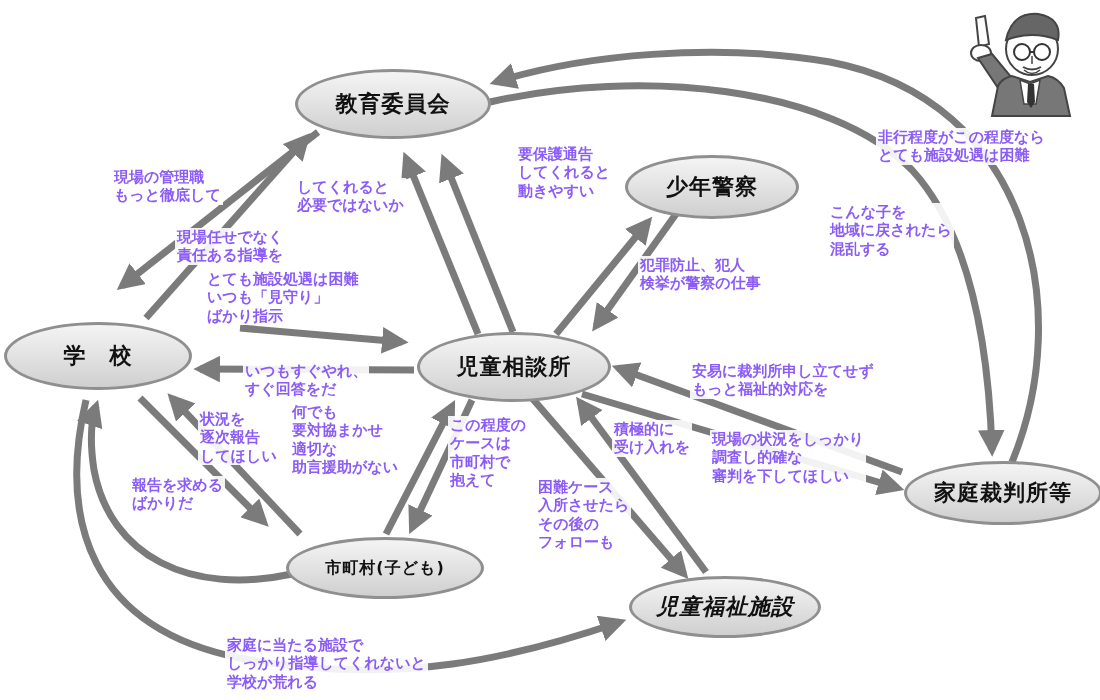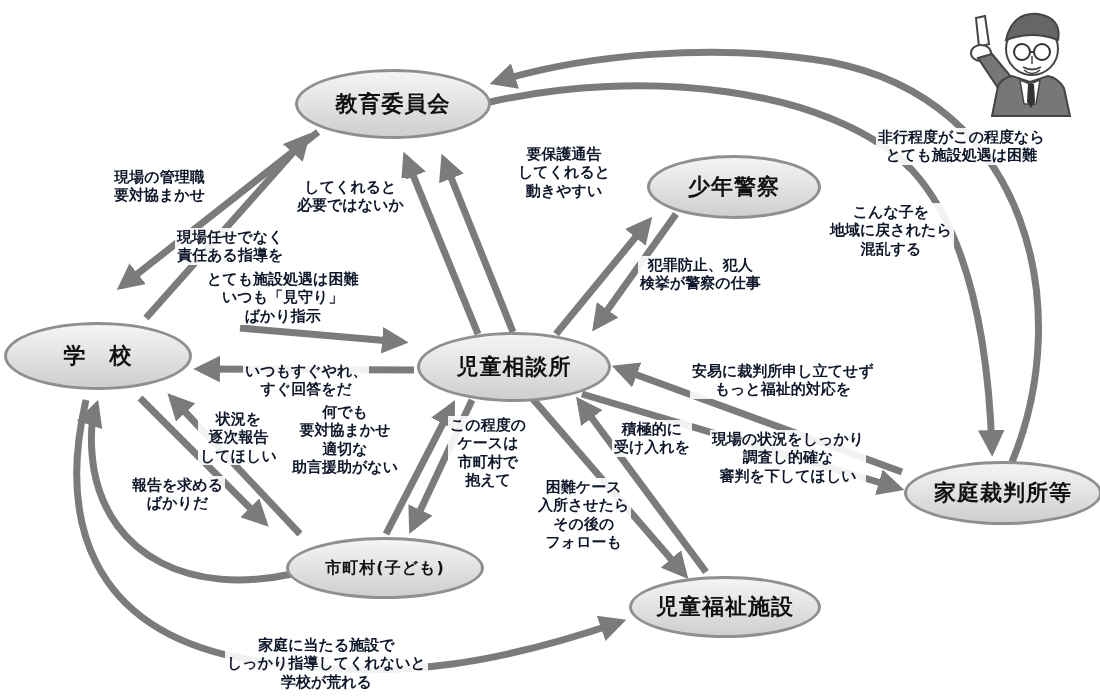--- a/index.html
+++ b/index.html
@@ -7,21 +7,21 @@
   .canvas{position:relative;width:1100px;height:700px;background:#fff;overflow:hidden;}
   .arrows{position:absolute;left:0;top:0;width:1100px;height:700px;z-index:1;}
   .node{
     position:absolute;z-index:2;display:flex;align-items:center;justify-content:center;
     border:3px solid #8f8f8f;border-radius:50%;
     background:linear-gradient(180deg,#f4f4f4 0%,#e4e4e4 45%,#cfcfcf 100%);
     font-size:22px;font-weight:700;color:#111;letter-spacing:1px;text-align:center;
   }
   .ann{
     position:absolute;z-index:3;font-size:15px;font-weight:600;line-height:1.22;
-    color:#0f172a;white-space:pre-line;background:rgba(255,255,255,.9);padding:0 2px;text-align:center;
+    color:#8b5cf6;white-space:pre-line;background:rgba(255,255,255,.9);padding:0 2px;
   }
   .man{position:absolute;left:950px;top:4px;z-index:2;}
 </style>
 </head>
 <body>
 
 <div class="canvas">
 
   <svg class="arrows" viewBox="0 0 1100 700" xmlns="http://www.w3.org/2000/svg">
     <defs>
@@ -47,29 +47,29 @@
       <path d="M 386 534 L 452 406" marker-end="url(#ah)"></path>
       <path d="M 472 400 L 412 528" marker-end="url(#ah)"></path>
       <path d="M 532 398 L 684 574" marker-end="url(#ah)"></path>
       <path d="M 706 572 L 580 402" marker-end="url(#ah)"></path>
       <path d="M 292 574 C 190 596, 110 556, 94 470 C 90 444, 90 424, 96 406" marker-end="url(#ah)"></path>
       <path d="M 86 400 C 58 520, 90 628, 240 658 C 400 688, 520 656, 620 622" marker-end="url(#ah)"></path>
     </g>
   </svg>
 
   <div class="node" style="left:295px;top:69px;width:190px;height:64px;">教育委員会</div>
-  <div class="node" style="left:647px;top:155px;width:168px;height:58px;">少年警察</div>
+  <div class="node" style="left:625px;top:155px;width:168px;height:58px;">少年警察</div>
   <div class="node" style="left:4px;top:322px;width:182px;height:62px;">学　校</div>
   <div class="node" style="left:417px;top:332px;width:188px;height:64px;">児童相談所</div>
   <div class="node" style="left:286px;top:537px;width:192px;height:56px;font-size:16px;">市町村(子ども)</div>
-  <div class="node" style="left:629px;top:576px;width:186px;height:56px;">児童福祉施設</div>
+  <div class="node" style="left:629px;top:576px;width:186px;height:56px;font-style:italic;">児童福祉施設</div>
   <div class="node" style="left:904px;top:461px;width:192px;height:58px;">家庭裁判所等</div>
 
   <div class="ann" style="left:112px;top:168px;">現場の管理職
-要対協まかせ</div>
+もっと徹底して</div>
   <div class="ann" style="left:295px;top:178px;">してくれると
 必要ではないか</div>
   <div class="ann" style="left:516px;top:145px;">要保護通告
 してくれると
 動きやすい</div>
   <div class="ann" style="left:876px;top:128px;">非行程度がこの程度なら
 とても施設処遇は困難</div>
   <div class="ann" style="left:828px;top:203px;">こんな子を
 地域に戻されたら
 混乱する</div>

